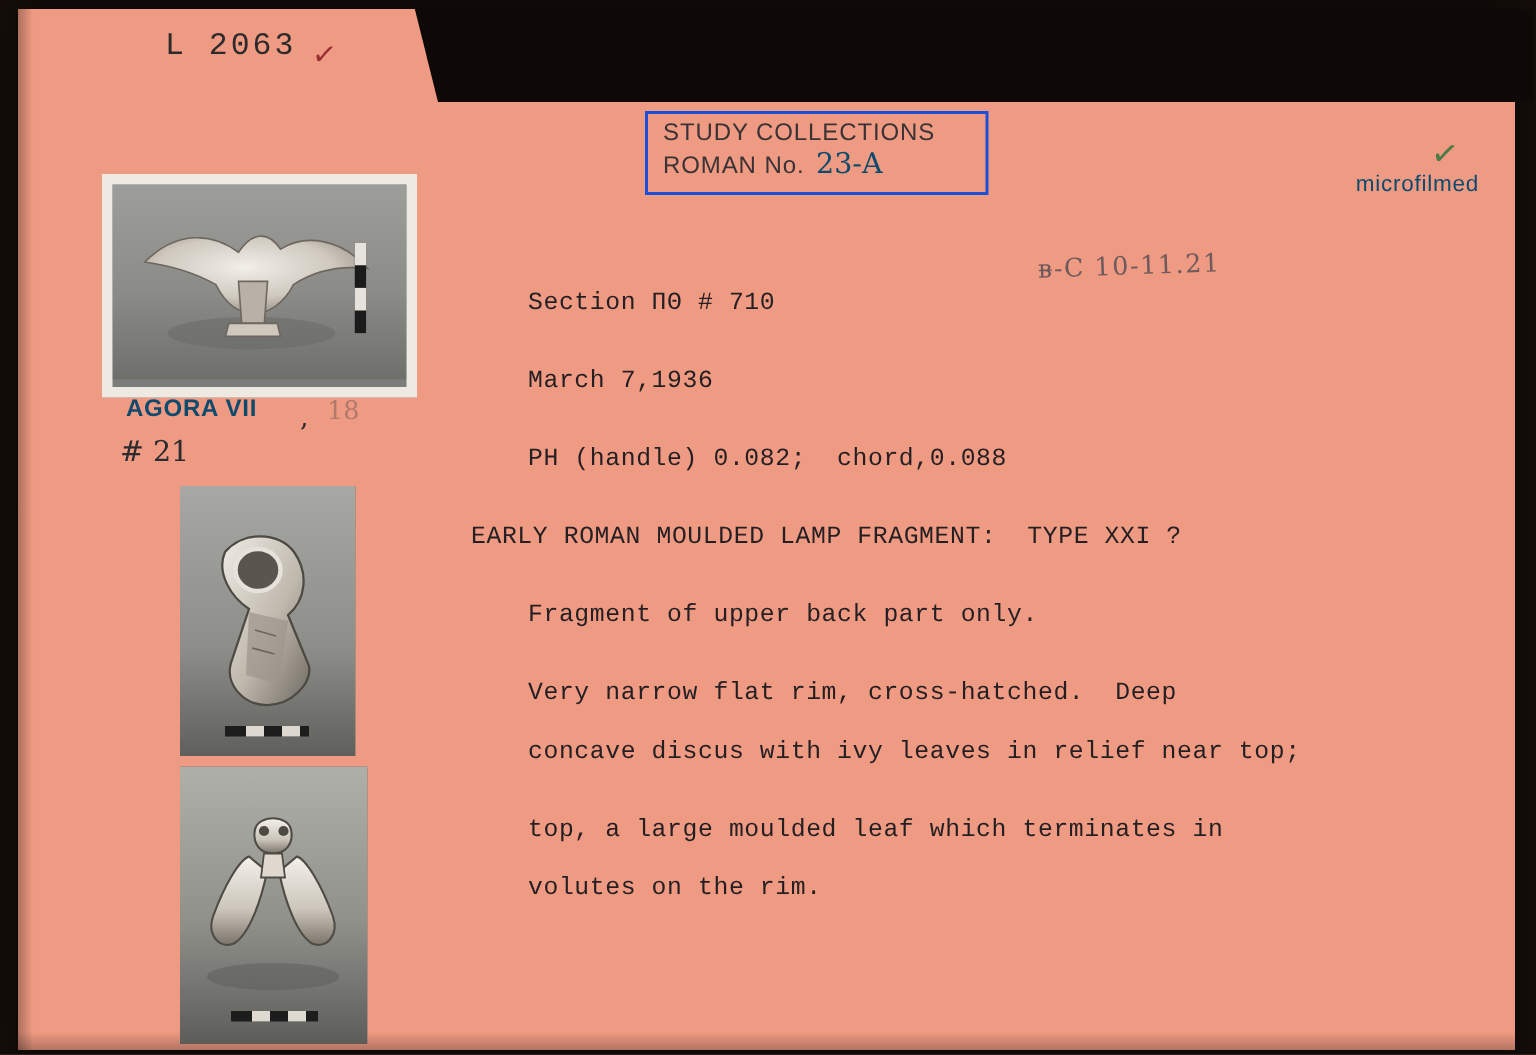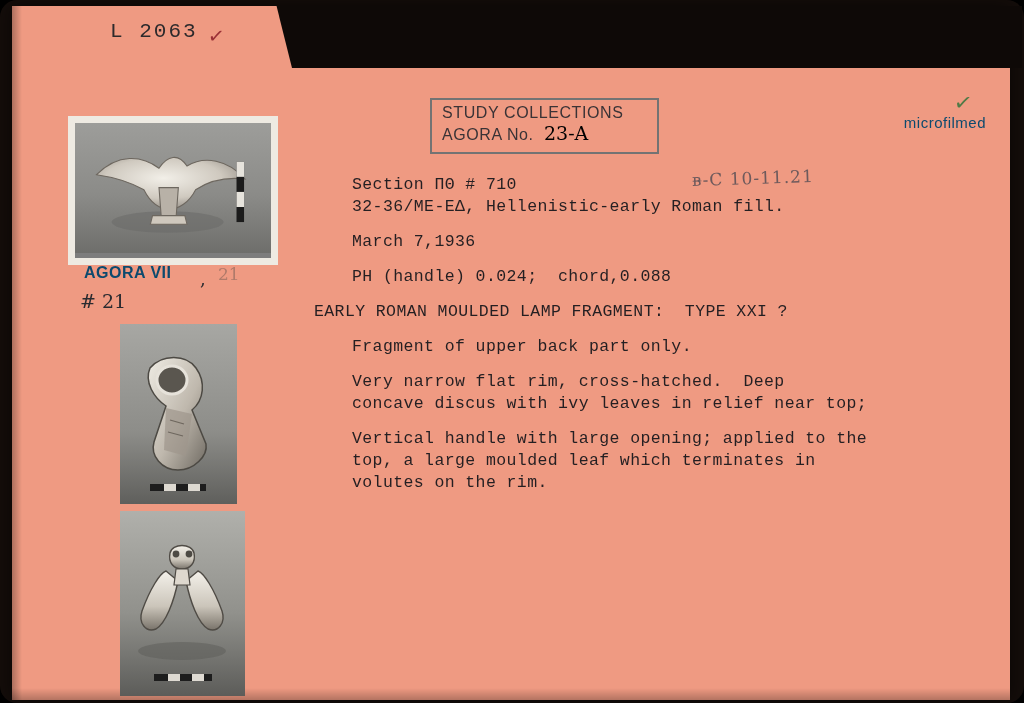--- a/index.html
+++ b/index.html
@@ -12,21 +12,20 @@
     height: 703px;
     overflow: hidden;
     font-family: "Liberation Mono", monospace;
   }
 
   #page {
     position: relative;
     width: 1024px;
     height: 703px;
     background: #140d0a;
-    border-radius: 17px;
   }
 
   
   #card {
     position: absolute;
     left: 12px;
     top: 6px;
     width: 998px;
     height: 694px;
     background: #ef9a82;
@@ -95,24 +94,24 @@
     top: 18px;
     font-size: 20px;
     color: #9a3036;
     transform: rotate(6deg);
   }
 
   
   #stamp-box {
     position: absolute;
     left: 418px;
-    top: 92px;
+    top: 68px;
     width: 225px;
     height: 52px;
-    border: 2px solid #737373;
+    border: 2px solid #1d4ed8;
   }
   #stamp-line1 {
     position: absolute;
     left: 10px;
     top: 4px;
     font-family: "Liberation Sans", sans-serif;
     font-size: 16px;
     letter-spacing: 0.6px;
     color: #3a3336;
   }
@@ -124,21 +123,21 @@
     font-size: 16px;
     letter-spacing: 0.6px;
     color: #3a3336;
   }
   #stamp-caseno {
     position: absolute;
     left: 112px;
     top: 22px;
     font-family: "DejaVu Serif", serif;
     font-size: 19px;
-    color: #000000;
+    color: #0c4a6e;
   }
 
   
   #microfilmed {
     position: absolute;
     right: 24px;
     top: 108px;
     font-family: "Liberation Sans", sans-serif;
     font-size: 15px;
     letter-spacing: 0.5px;
@@ -170,21 +169,21 @@
     position: absolute;
     left: 292px;
     top: 168px;
     width: 700px;
     color: #241f22;
     font-family: "Liberation Mono", monospace;
     font-size: 16.5px;
     line-height: 22px;
     letter-spacing: 0.4px;
   }
-  .tline { white-space: pre; }
+  .tline { white-space: pre; margin-top: 17px; }
   .indent { padding-left: 48px; }
   .indent-hdr { padding-left: 10px; }
   .gap { height: 13px; }
 
   
   .photo {
     position: absolute;
     background: #7d7d7d;
     overflow: hidden;
   }
@@ -261,21 +260,21 @@
     <div id="tab-notch-diag"></div>
     <div id="tab-notch"></div>
     <div id="card-left-shade"></div>
     <div id="card-bottom-shade"></div>
 
     <div id="accession">L 2063</div>
     <div id="accession-check" class="hand-red">✓</div>
 
     <div id="stamp-box">
       <div id="stamp-line1">STUDY COLLECTIONS</div>
-      <div id="stamp-line2">AGORA No.</div>
+      <div id="stamp-line2">ROMAN No.</div>
       <div id="stamp-caseno">23-A</div>
     </div>
 
     <div id="microfilmed-check" class="hand-green">✓</div>
     <div id="microfilmed">microfilmed</div>
 
     <div id="pencil-note">ᴃ-C 10-11.21</div>
 
     <div id="photo1" class="photo photo-border">
       <svg class="ph-bg" viewBox="0 0 182 121" preserveAspectRatio="none">
@@ -297,21 +296,21 @@
         <path d="M78 60 L96 60 L94 86 L80 86 Z" fill="#b8b1a7" stroke="#6d675f" stroke-width="1"></path>
         <path d="M72 86 L102 86 L104 94 L70 94 Z" fill="#cfc8bd" stroke="#6d675f" stroke-width="1"></path>
         <rect x="150" y="36" width="7" height="56" fill="#1b1b1b"></rect>
         <rect x="150" y="36" width="7" height="14" fill="#e6e3dc"></rect>
         <rect x="150" y="64" width="7" height="14" fill="#e6e3dc"></rect>
       </svg>
     </div>
 
     <div id="agora-label">AGORA VII</div>
     <div id="agora-comma">,</div>
-    <div id="agora-num-faint">21</div>
+    <div id="agora-num-faint">18</div>
     <div id="agora-num"># 21</div>
 
     <div id="photo2" class="photo">
       <svg class="ph-bg" viewBox="0 0 117 180" preserveAspectRatio="none">
         <defs>
           <linearGradient id="g2" x1="0" y1="0" x2="0" y2="1">
             <stop offset="0%" stop-color="#a7a7a3"></stop>
             <stop offset="60%" stop-color="#8d8d89"></stop>
             <stop offset="100%" stop-color="#5f5f5c"></stop>
           </linearGradient>
@@ -356,33 +355,31 @@
         <path d="M78 60 C84 62 94 78 102 100 C106 112 98 122 88 118 C78 112 70 90 66 70 Z" fill="url(#obj3)" stroke="#4f4b45" stroke-width="1.4"></path>
         <path d="M56 58 L68 58 L70 74 L54 74 Z" fill="#ded8ce" stroke="#4f4b45" stroke-width="1.2"></path>
         <rect x="34" y="163" width="58" height="7" fill="#1d1d1d"></rect>
         <rect x="48" y="163" width="12" height="7" fill="#dedad2"></rect>
         <rect x="72" y="163" width="12" height="7" fill="#dedad2"></rect>
       </svg>
     </div>
 
     <div id="typed">
       <div class="tline indent">Section ΠΘ # 710</div>
-      <div class="tline indent">32-36/ME-EΔ, Hellenistic-early Roman fill.</div>
       <div class="gap"></div>
       <div class="tline indent">March 7,1936</div>
       <div class="gap"></div>
-      <div class="tline indent">PH (handle) 0.024;  chord,0.088</div>
+      <div class="tline indent">PH (handle) 0.082;  chord,0.088</div>
       <div class="gap"></div>
       <div class="tline indent-hdr">EARLY ROMAN MOULDED LAMP FRAGMENT:  TYPE XXI ?</div>
       <div class="gap"></div>
       <div class="tline indent">Fragment of upper back part only.</div>
       <div class="gap"></div>
       <div class="tline indent">Very narrow flat rim, cross-hatched.  Deep</div>
       <div class="tline indent">concave discus with ivy leaves in relief near top;</div>
       <div class="gap"></div>
-      <div class="tline indent">Vertical handle with large opening; applied to the</div>
       <div class="tline indent">top, a large moulded leaf which terminates in</div>
       <div class="tline indent">volutes on the rim.</div>
       <div class="gap"></div>
     </div>
 
   </div>
 </div>
 
 </body></html>

